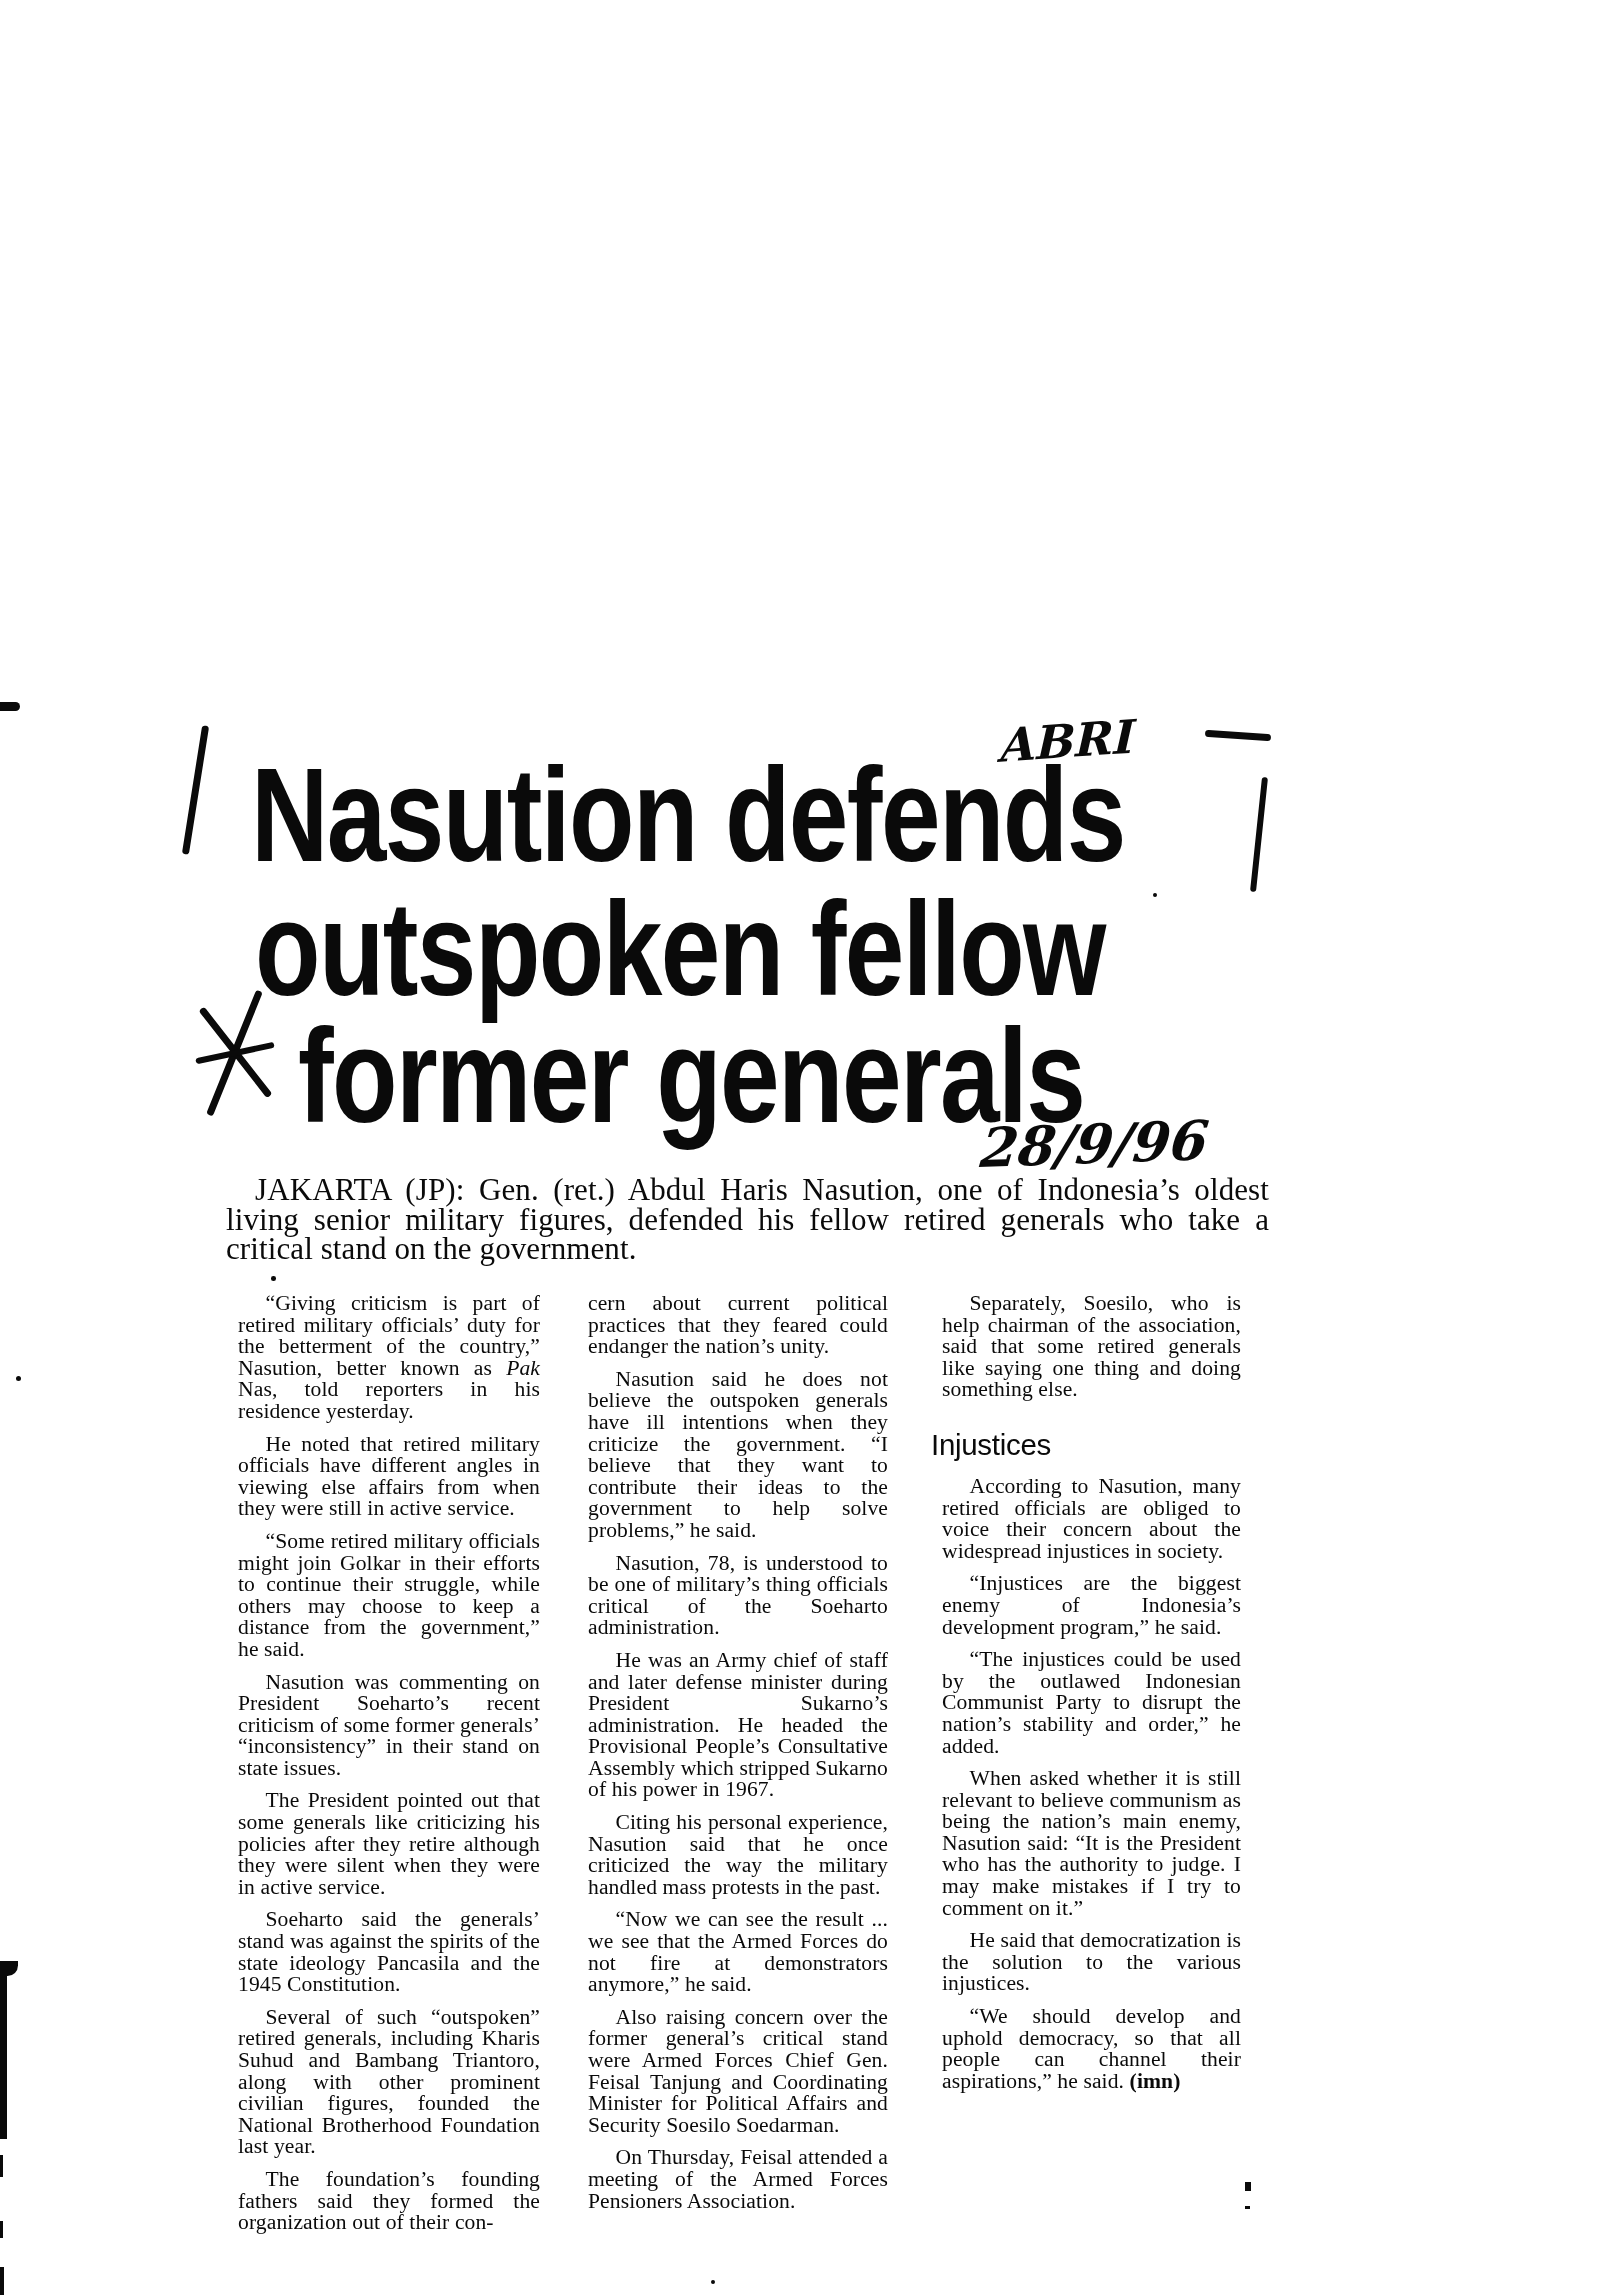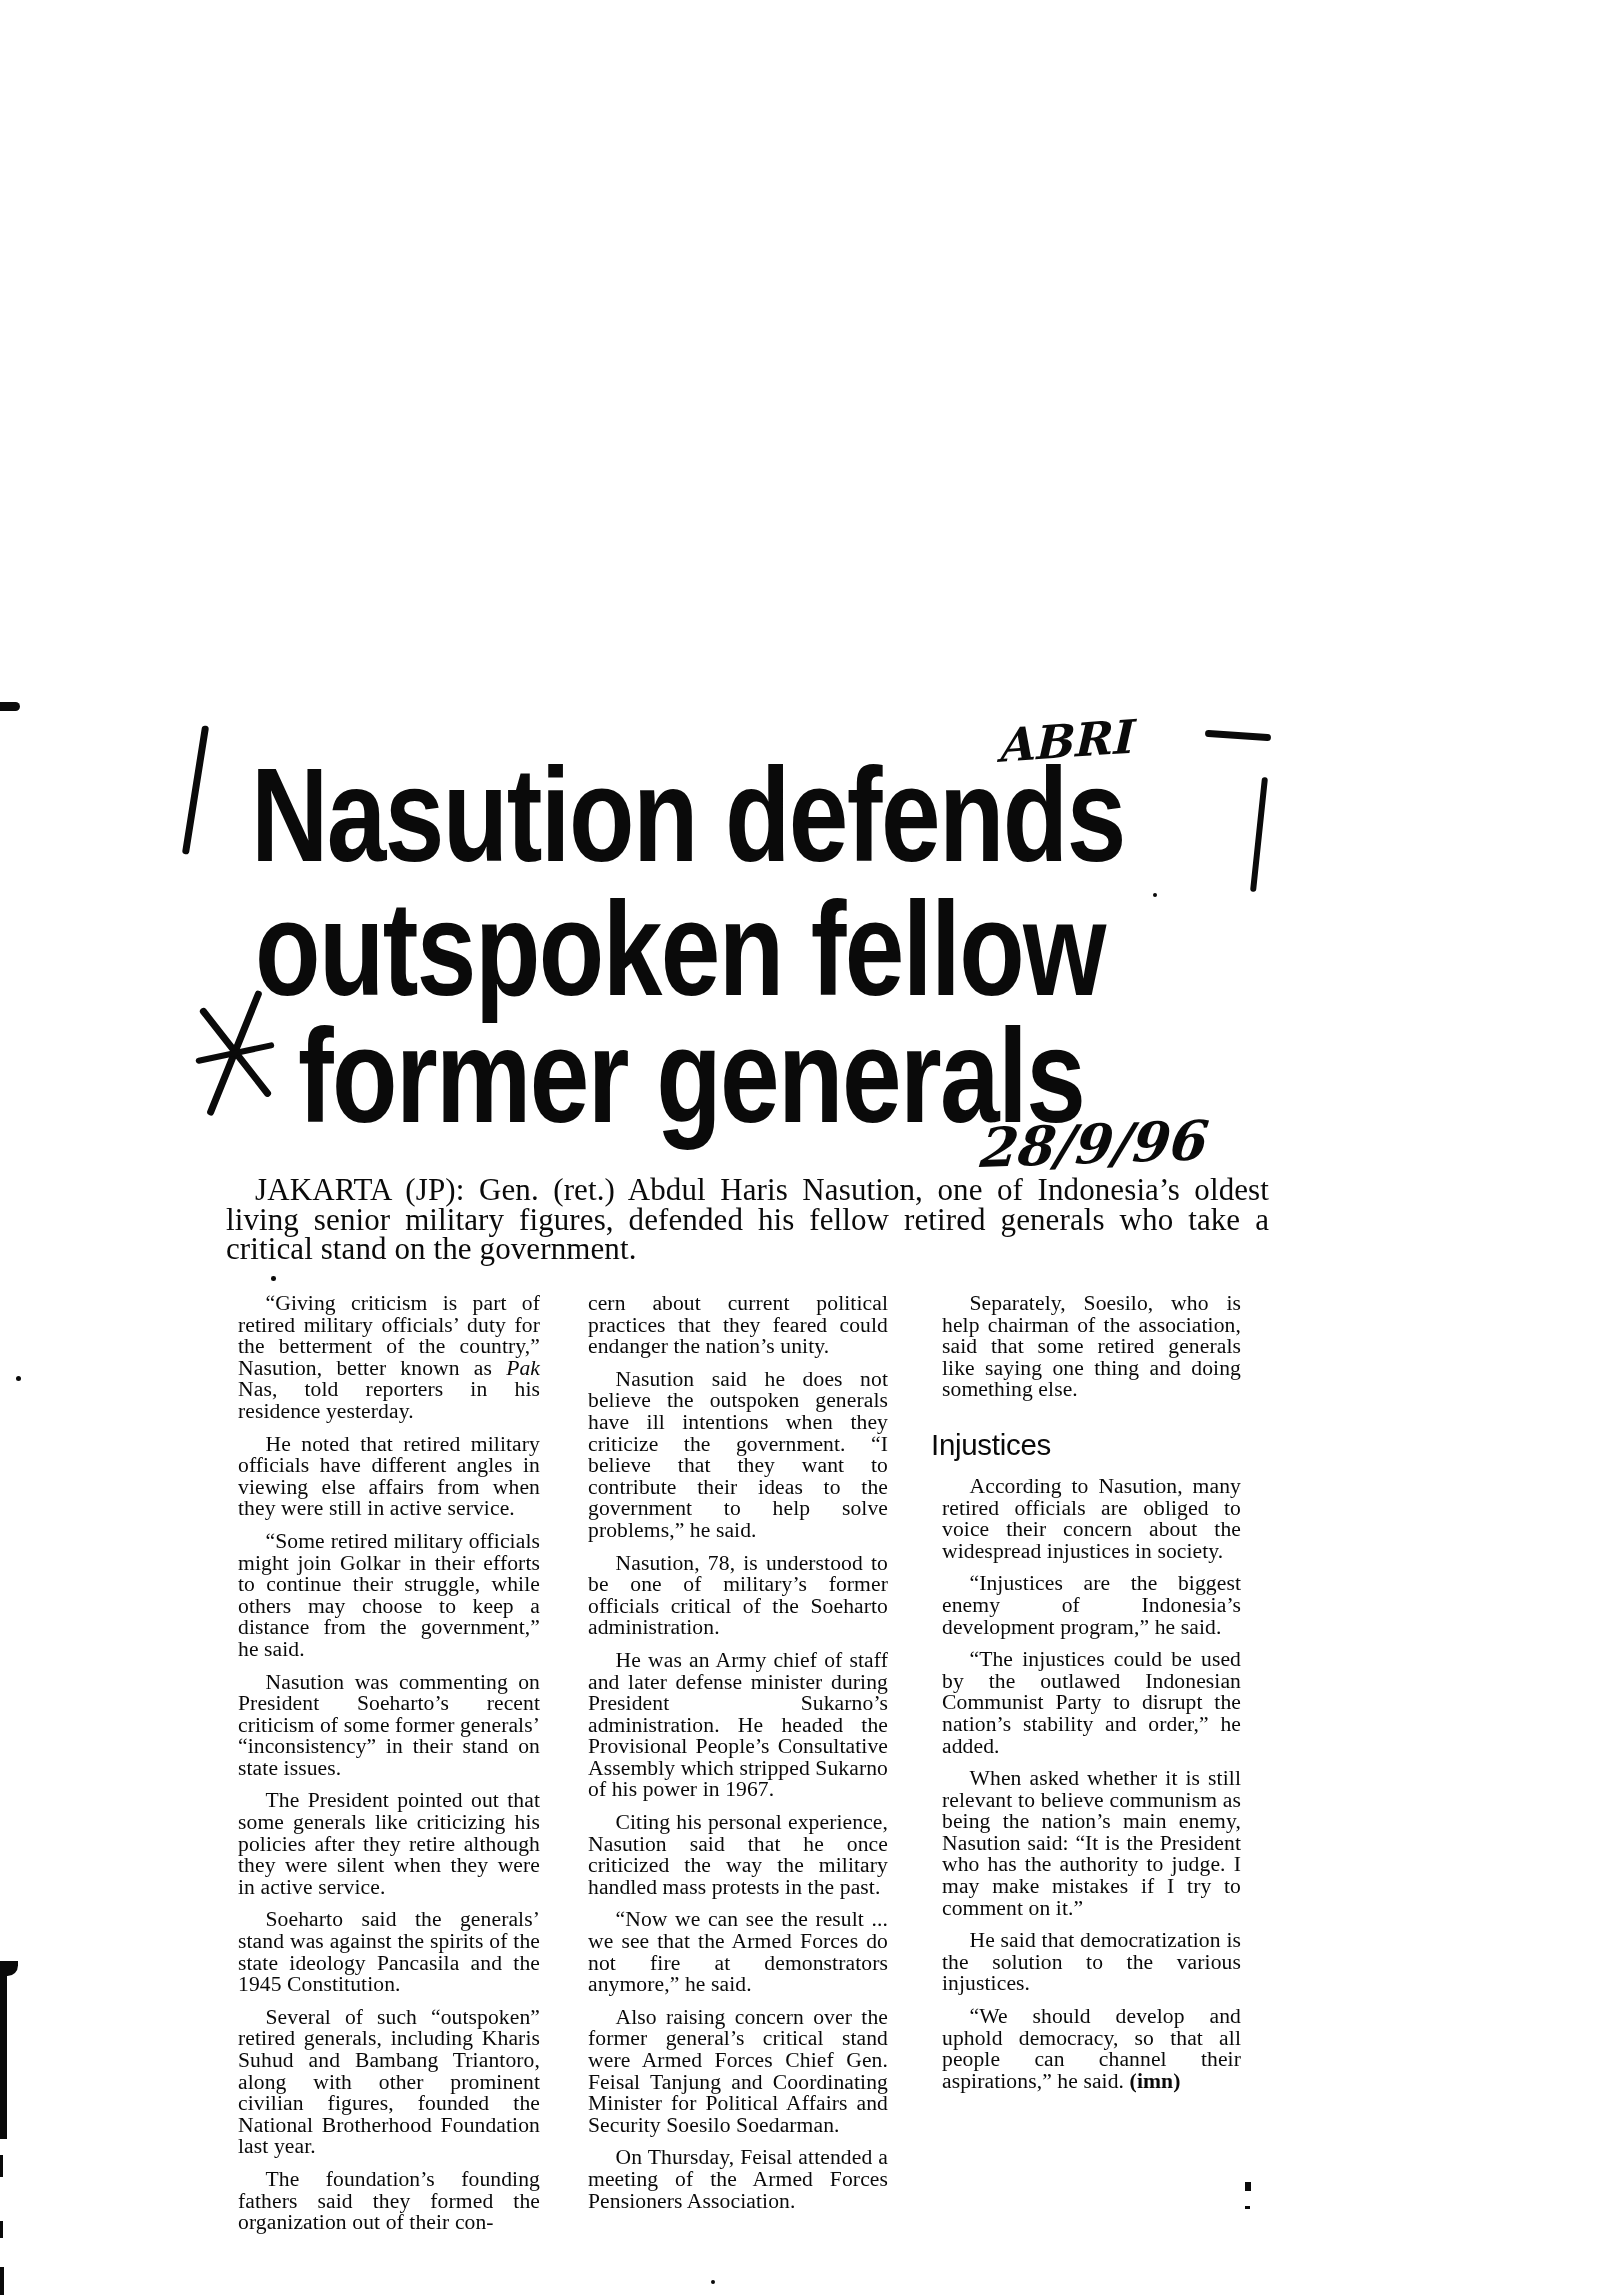--- a/index.html
+++ b/index.html
@@ -140,21 +140,21 @@
       <p class="para indent"><span>“Some retired military officials might join Golkar in their efforts to continue their struggle, while others may choose to keep a distance from the government,” he said.</span></p>
       <p class="para indent"><span>Nasution was commenting on President Soeharto’s recent criticism of some former generals’ “inconsistency” in their stand on state issues.</span></p>
       <p class="para indent"><span>The President pointed out that some generals like criticizing his policies after they retire although they were silent when they were in active service.</span></p>
       <p class="para indent"><span>Soeharto said the generals’ stand was against the spirits of the state ideology Pancasila and the 1945 Constitution.</span></p>
       <p class="para indent"><span>Several of such “outspoken” retired generals, including Kharis Suhud and Bambang Triantoro, along with other prominent civilian figures, founded the National Brotherhood Foundation last year.</span></p>
       <p class="para indent"><span>The foundation’s founding fathers said they formed the organization out of their con-</span></p>
     </div>
   <div class="col col-2">
       <p class="para"><span>cern about current political practices that they feared could endanger the nation’s unity.</span></p>
       <p class="para indent"><span>Nasution said he does not believe the outspoken generals have ill intentions when they criticize the government. “I believe that they want to contribute their ideas to the government to help solve problems,” he said.</span></p>
-      <p class="para indent"><span>Nasution, 78, is understood to be one of military’s former officials critical of the Soeharto administration.</span></p>
+      <p class="para indent"><span>Nasution, 78, is understood to be one of military’s thing officials critical of the Soeharto administration.</span></p>
       <p class="para indent"><span>He was an Army chief of staff and later defense minister during President Sukarno’s administration. He headed the Provisional People’s Consultative Assembly which stripped Sukarno of his power in 1967.</span></p>
       <p class="para indent"><span>Citing his personal experience, Nasution said that he once criticized the way the military handled mass protests in the past.</span></p>
       <p class="para indent"><span>“Now we can see the result ... we see that the Armed Forces do not fire at demonstrators anymore,” he said.</span></p>
       <p class="para indent"><span>Also raising concern over the former general’s critical stand were Armed Forces Chief Gen. Feisal Tanjung and Coordinating Minister for Political Affairs and Security Soesilo Soedarman.</span></p>
       <p class="para indent"><span>On Thursday, Feisal attended a meeting of the Armed Forces Pensioners Association.</span></p>
     </div>
   <div class="col col-3">
       <p class="para indent"><span>Separately, Soesilo, who is help chairman of the association, said that some retired generals like saying one thing and doing something else.</span></p>
       <h3 class="subhead">Injustices</h3>
       <p class="para indent"><span>According to Nasution, many retired officials are obliged to voice their concern about the widespread injustices in society.</span></p>

